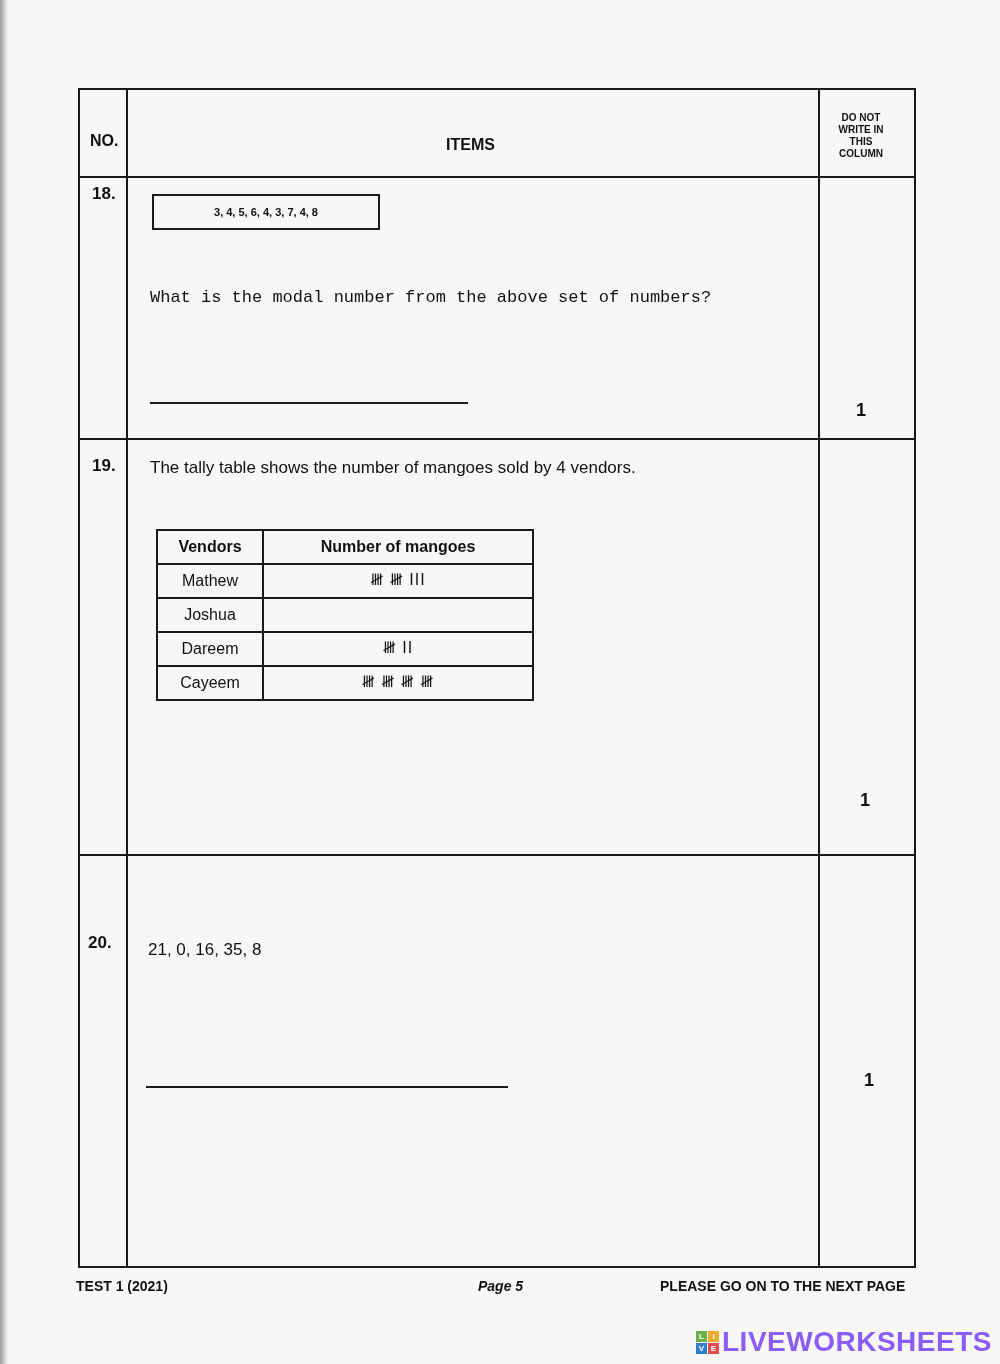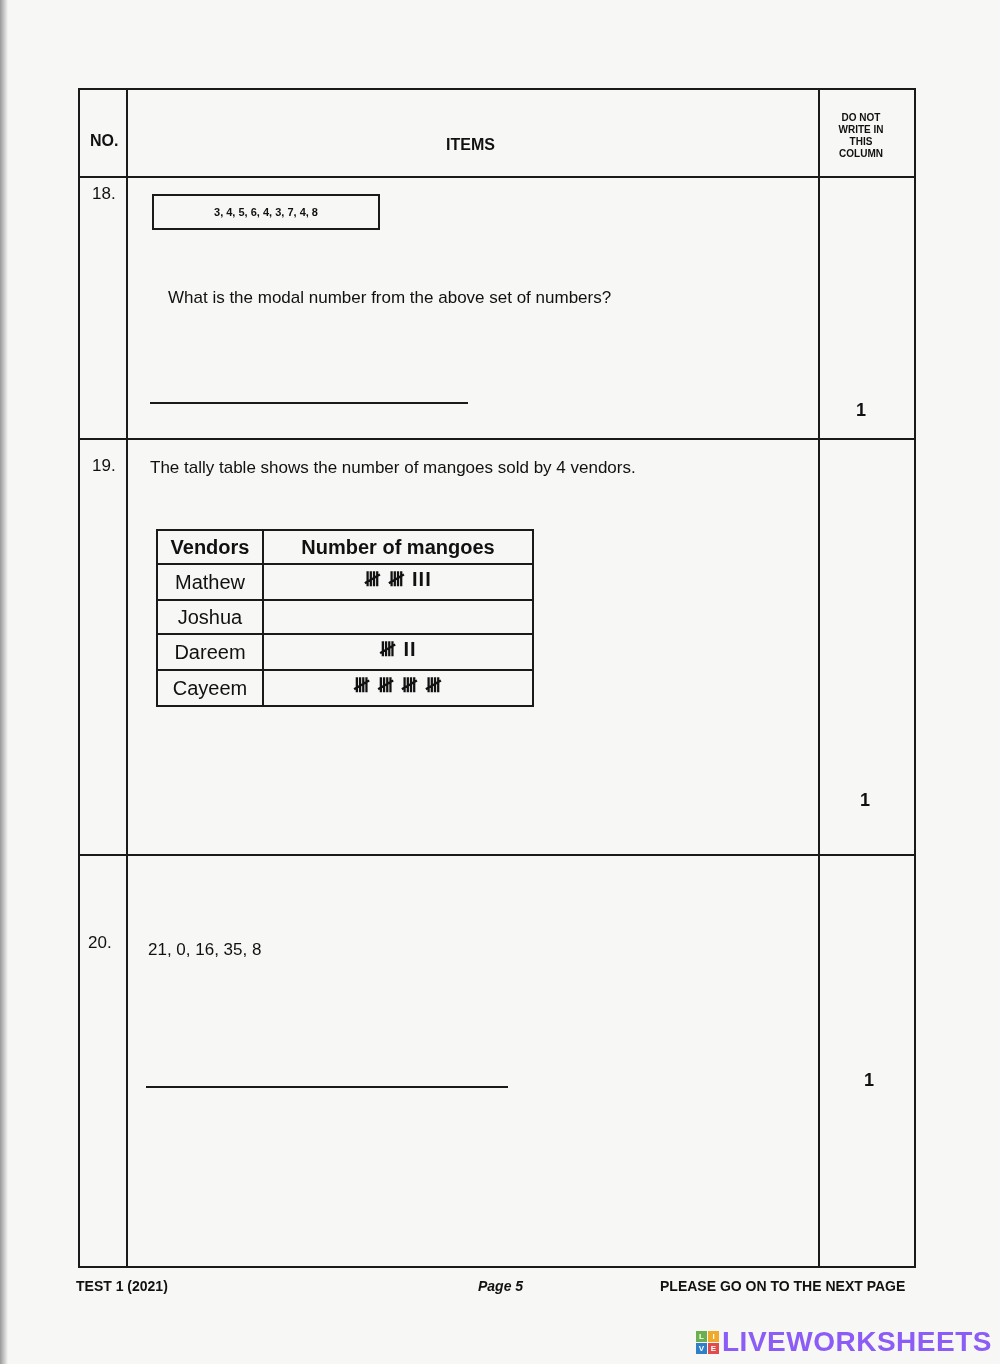--- a/index.html
+++ b/index.html
@@ -12,32 +12,32 @@
   .left-shadow { position:absolute; left:0; top:0; width:8px; height:1364px; background:linear-gradient(to right,#9a9a9a,#f7f7f5); }
 
   .frame { position:absolute; left:78px; top:88px; width:838px; height:1180px; border:2px solid #1a1a1a; box-sizing:border-box; }
   .vline { position:absolute; top:0; bottom:0; width:2px; background:#1a1a1a; }
   .hline { position:absolute; left:0; right:0; height:2px; background:#1a1a1a; }
 
   .hdr-no { position:absolute; left:10px; top:42px; font-weight:bold; font-size:16px; }
   .hdr-items { position:absolute; left:366px; top:46px; font-weight:bold; font-size:16px; }
   .hdr-dnw { position:absolute; left:742px; top:22px; width:78px; text-align:center; font-weight:bold; font-size:10px; line-height:12px; }
 
-  .qno { position:absolute; font-size:17px; font-weight:normal; }
+  .qno { position:absolute; font-size:17px; font-weight:bold; }
   .qtext { position:absolute; font-size:17px; white-space:nowrap; }
   .mark { position:absolute; font-size:18px; font-weight:bold; }
 
   .numbox { position:absolute; left:72px; top:104px; width:228px; height:36px; border:2px solid #1a1a1a; box-sizing:border-box; font-weight:bold; font-size:11px; text-align:center; line-height:32px; }
   .answer-line { position:absolute; height:2px; background:#1a1a1a; }
 
   .tally-table { position:absolute; left:76px; top:439px; border-collapse:collapse; }
-  .tally-table th, .tally-table td { border:2px solid #1a1a1a; height:32px; padding:0; font-size:20px; text-align:center; }
+  .tally-table th, .tally-table td { border:2px solid #1a1a1a; height:32px; padding:0; font-size:16px; text-align:center; }
   .tally-table th { font-weight:bold; }
   .tally-table td.v { width:104px; }
-  .tally-table td.t { width:268px; font-weight:bold; letter-spacing:1px; }
+  .tally-table td.t { width:268px; font-weight:normal; letter-spacing:1px; }
 
   .frac sup, .frac sub { font-size:13px; }
 
   .footer { position:absolute; top:1278px; font-size:14px; font-weight:bold; }
   .logo { position:absolute; left:696px; top:1326px; display:flex; align-items:center; }
   .logo-blocks { display:grid; grid-template-columns:11px 11px; grid-gap:1px; margin-right:3px; }
   .logo-blocks span { width:11px; height:11px; font-size:8px; color:#fff; font-weight:bold; text-align:center; line-height:11px; }
   .logo-text { font-weight:bold; font-size:28px; color:#8b5cf6; letter-spacing:0.5px; }
 </style>
 </head>
@@ -59,21 +59,21 @@
     <div class="hdr-items">ITEMS</div>
     <div class="hdr-dnw">
       <div>DO NOT</div>
       <div>WRITE IN</div>
       <div>THIS</div>
       <div>COLUMN</div>
     </div>
 
     <div class="qno" style="left:12px; top:94px;">18.</div>
     <div class="numbox">3, 4, 5, 6, 4, 3, 7, 4, 8</div>
-    <div class="qtext" style="left:88px; top:198px;">What is the modal number from the above set of numbers?</div>
+    <div class="qtext" style="left:70px; top:198px;font-family:Liberation Mono, monospace;">What is the modal number from the above set of numbers?</div>
     <div class="answer-line" style="left:70px; top:312px; width:318px;"></div>
     <div class="mark" style="left:776px; top:310px;">1</div>
 
     <div class="qno" style="left:12px; top:366px;">19.</div>
     <div class="qtext" style="left:70px; top:368px;">The tally table shows the number of mangoes sold by 4 vendors.</div>
 
     <table class="tally-table">
       <tbody>
           <tr>
         <th class="v">Vendors</th>

